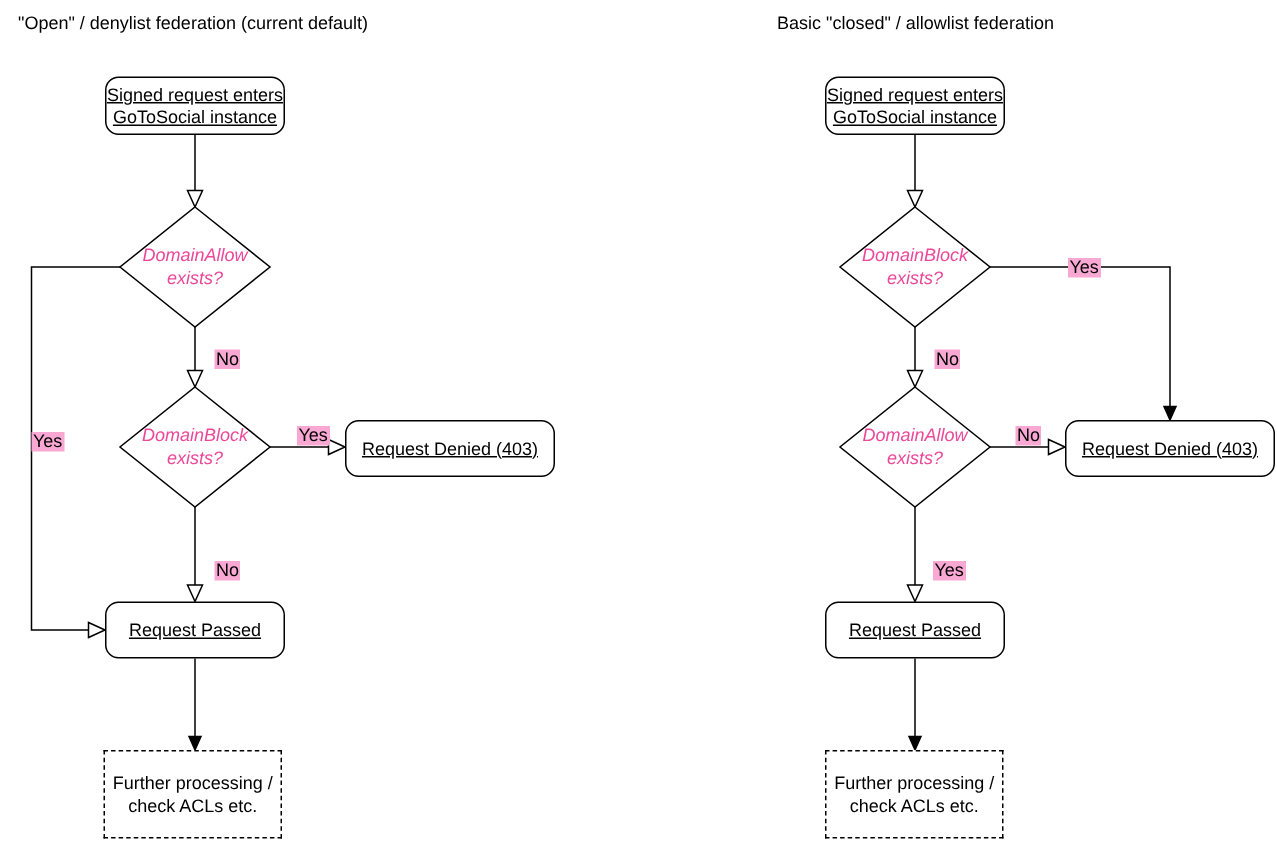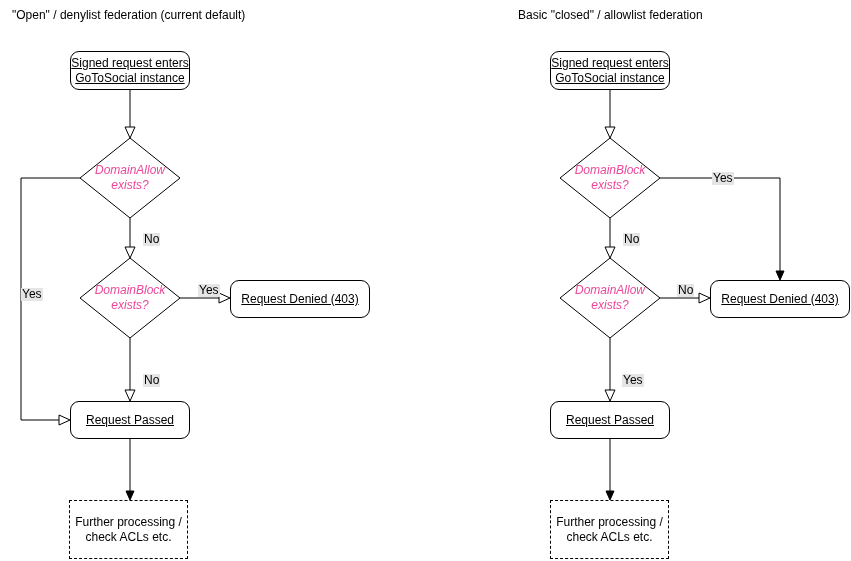--- a/index.html
+++ b/index.html
@@ -51,21 +51,21 @@
     color: #ec4899;
     line-height: 1.22;
     white-space: pre-line;
     font-style: italic;
   }
   .edge-label {
     position: absolute;
     font-size: 12px;
     color: #000000;
     line-height: 13px;
-    background: #e5e5e5;
+    background: #f9a8d4;
     padding: 0 1px;
     white-space: nowrap;
   }
 </style>
 </head>
 <body>
 
 <div class="canvas">
 
   <svg class="svg-layer" width="851" height="561" viewBox="0 0 851 561">

